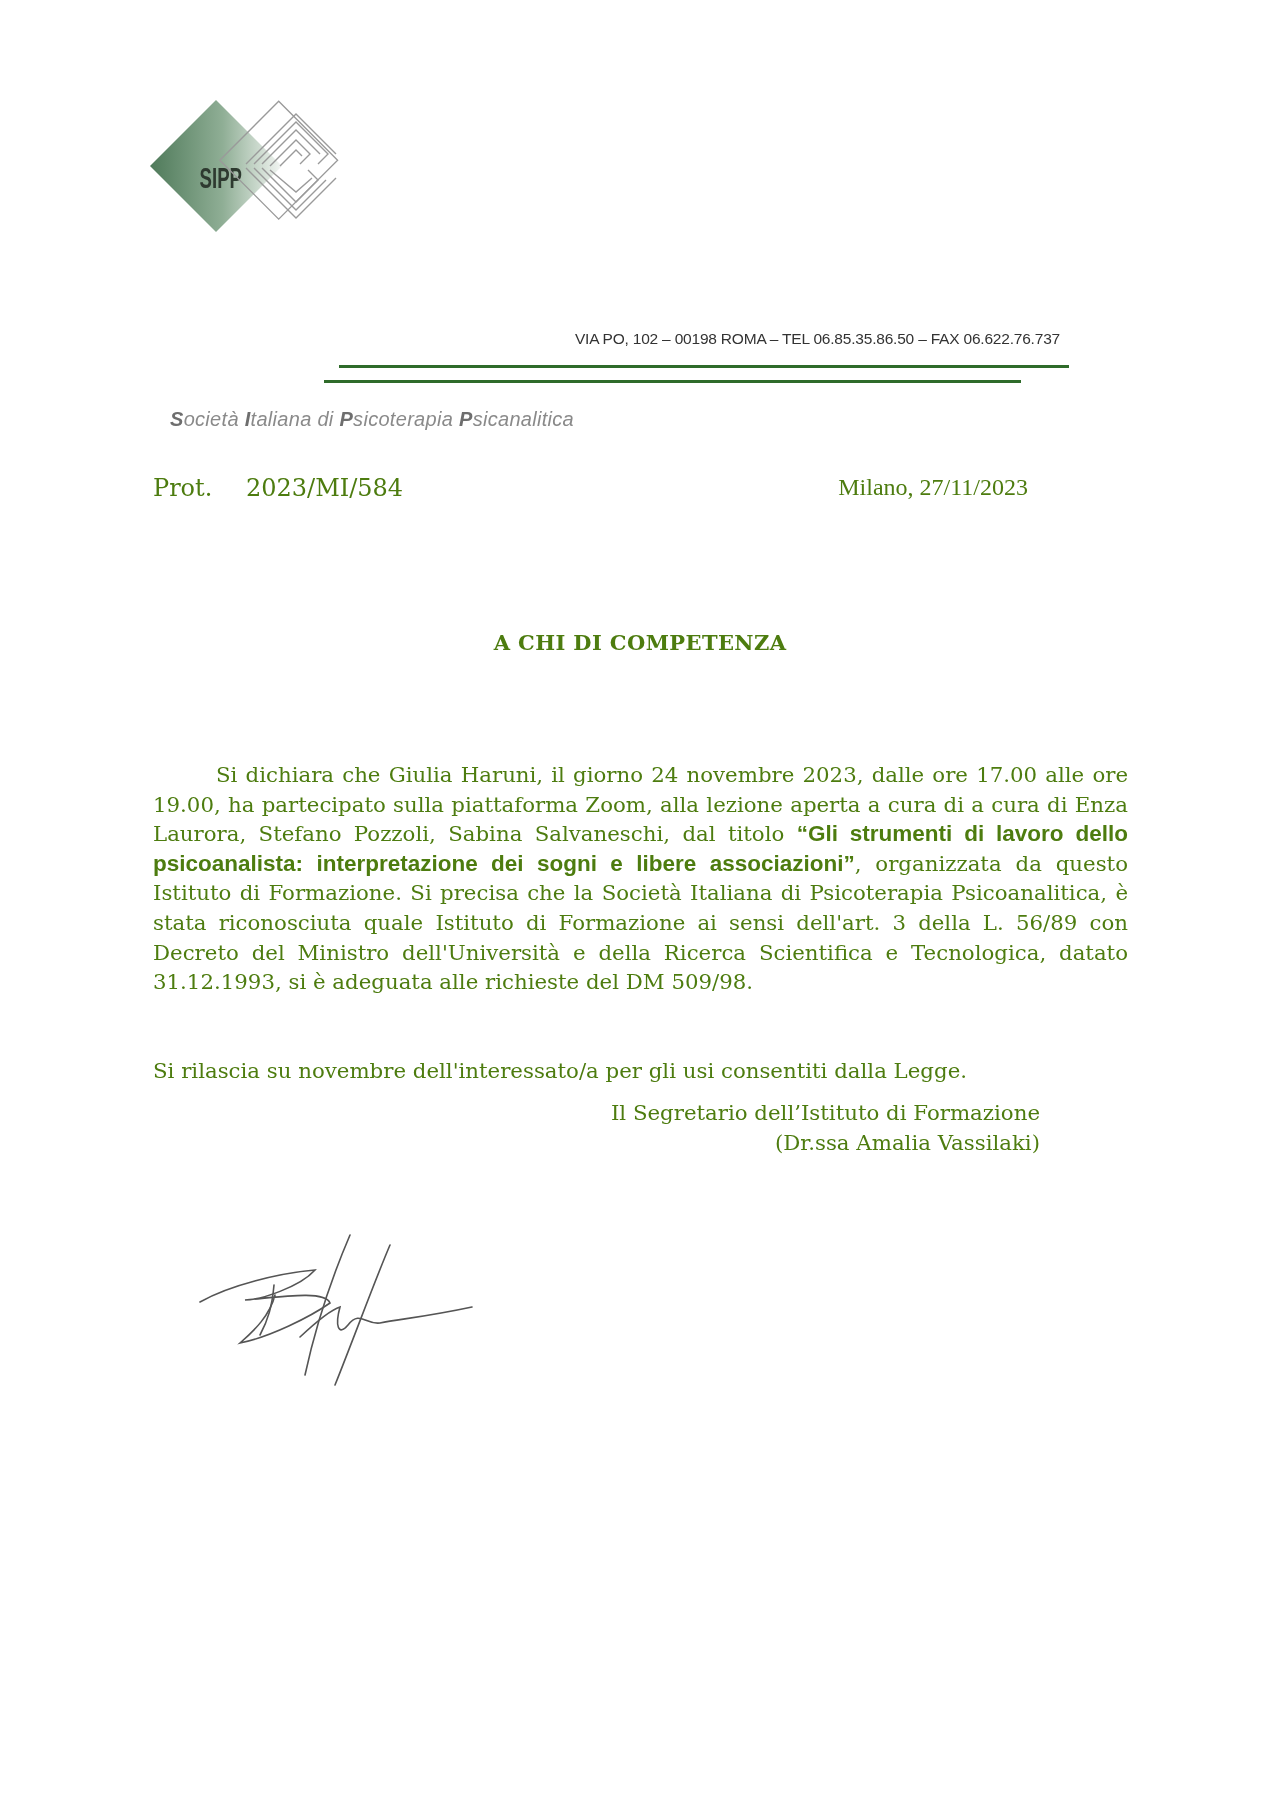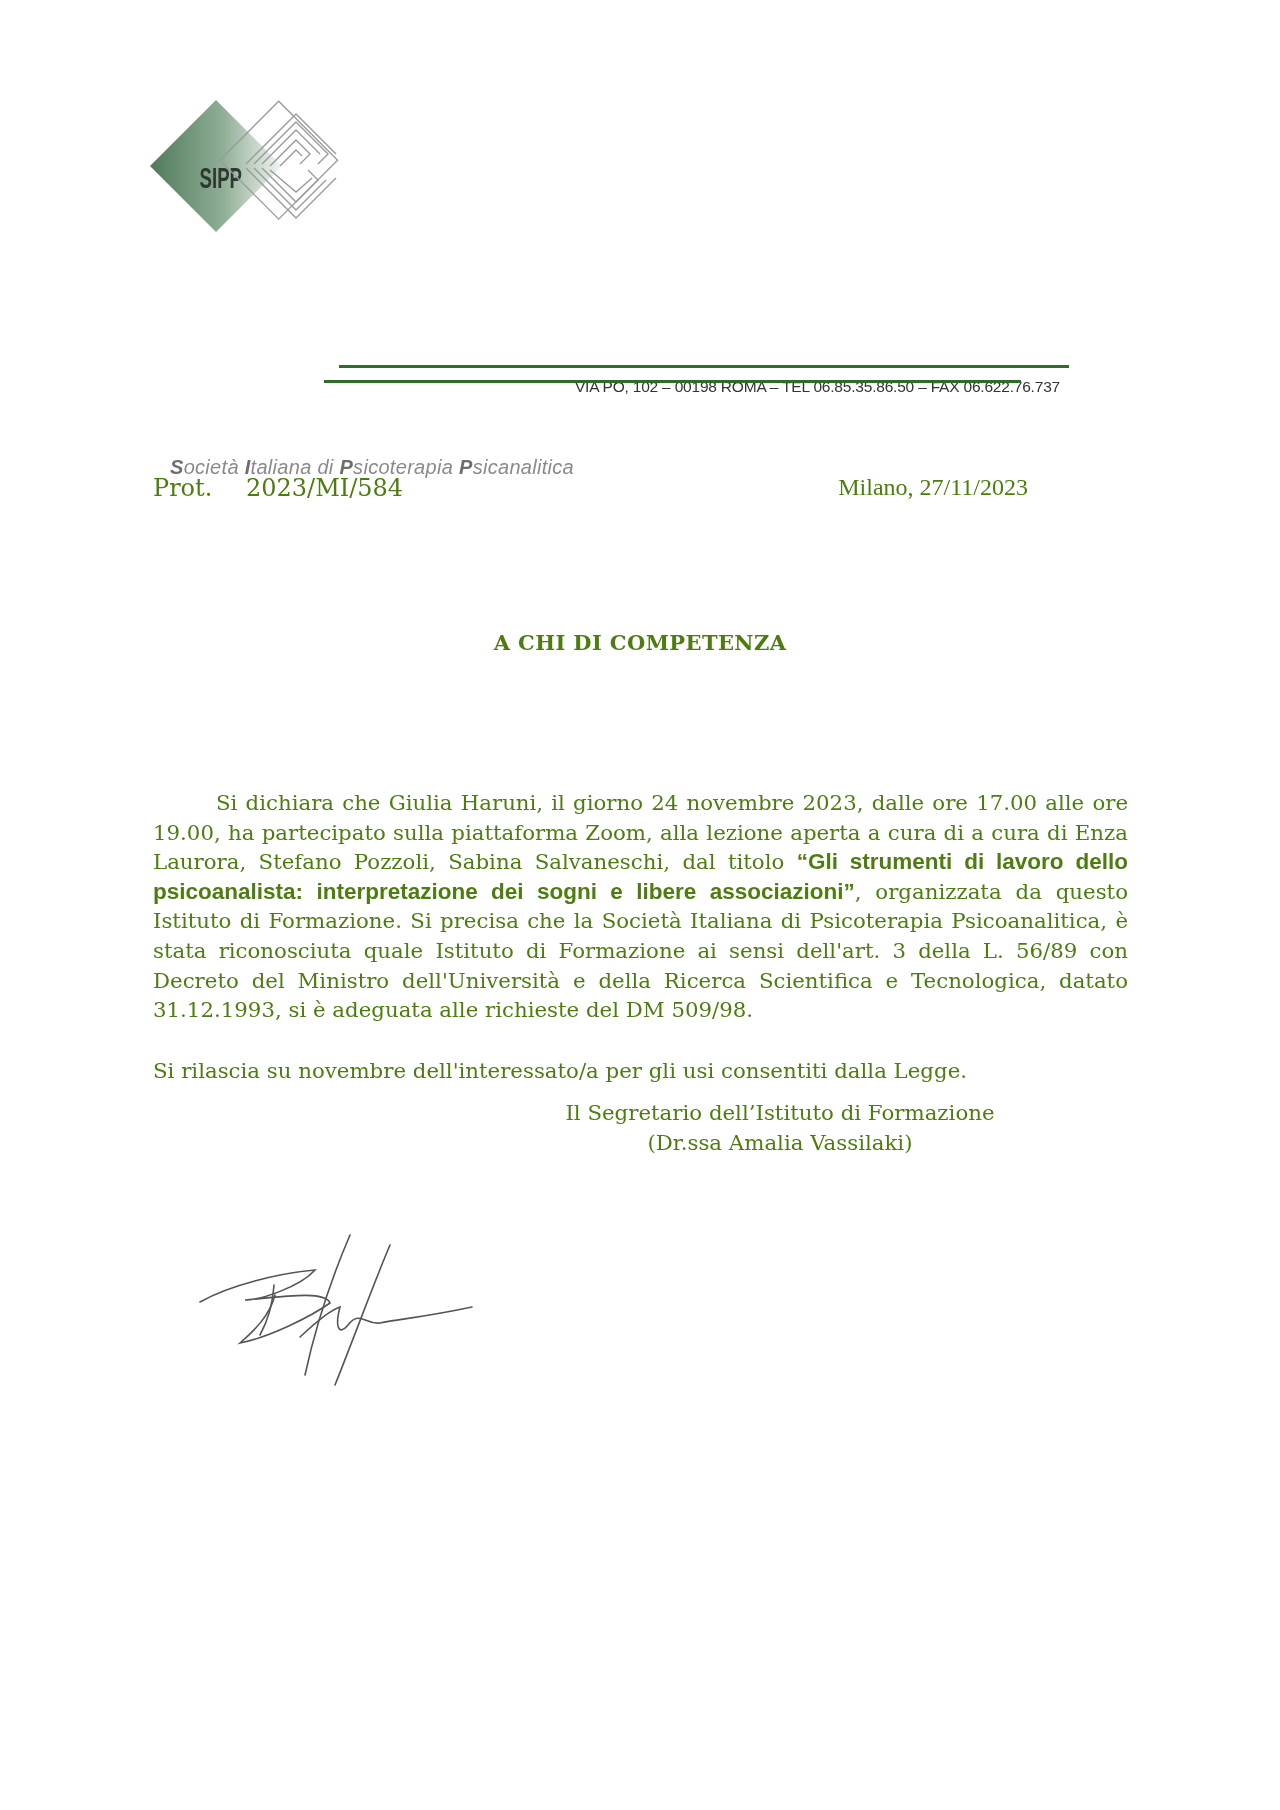--- a/index.html
+++ b/index.html
@@ -1,19 +1,19 @@
 <!DOCTYPE html>
 <html><head>
 <meta charset="utf-8">
 <style>
   html, body { margin: 0; padding: 0; background: #ffffff; }
   body { width: 1280px; height: 1810px; position: relative; overflow: hidden; }
   .abs { position: absolute; }
   .serif { font-family: "DejaVu Serif", "Liberation Serif", serif; color: #4d7c0f; }
-  .sans { font-family: "Liberation Sans", "DejaVu Sans", sans-serif; margin-top: 48px; }
+  .sans { font-family: "Liberation Sans", "DejaVu Sans", sans-serif; }
 
   
   #logo { left: 150px; top: 88px; width: 200px; height: 160px; font-weight: bold; }
 
   
   #address {
     left: 440px; top: 330px; width: 620px; text-align: right;
     font-size: 15.5px; color: #333; letter-spacing: -0.2px;
   }
   .rule { height: 3px; background: #2f6b2a; }
@@ -31,33 +31,33 @@
   #prot-number { position: absolute; left: 93px; top: 0; }
   #place-date { position: absolute; right: 0; top: 0; font-family: Liberation Serif, serif; }
 
   #heading {
     left: 0; top: 630px; width: 1280px; text-align: center;
     font-size: 21px; font-weight: bold; letter-spacing: 0.4px;
   }
 
   #body {
     left: 153px; top: 760px; width: 975px;
-    font-size: 21.3px; line-height: 29.6px; text-align: justify; margin-top: 28px;
+    font-size: 21.3px; line-height: 29.6px; text-align: justify;
   }
   #body p { margin: 0; }
   #body .indent { display: inline-block; width: 63px; }
   #body .title-bold {
     font-family: "Liberation Sans", "DejaVu Sans", sans-serif;
     font-weight: bold; font-size: 22.5px;
   }
 
   #release { left: 153px; top: 1058px; font-size: 21.3px; white-space: nowrap; }
 
   #signatory {
-    left: 520px; top: 1098px; width: 520px; text-align: center;
+    left: 520px; top: 1098px; width: 520px; text-align: right;
     font-size: 21.3px; line-height: 30px;
   }
 
   #signature { left: 190px; top: 1225px; width: 300px; height: 180px; }
 </style>
 </head>
 <body>
 
 <div id="logo" class="abs">
   <svg width="200" height="160" viewBox="0 0 200 160">

